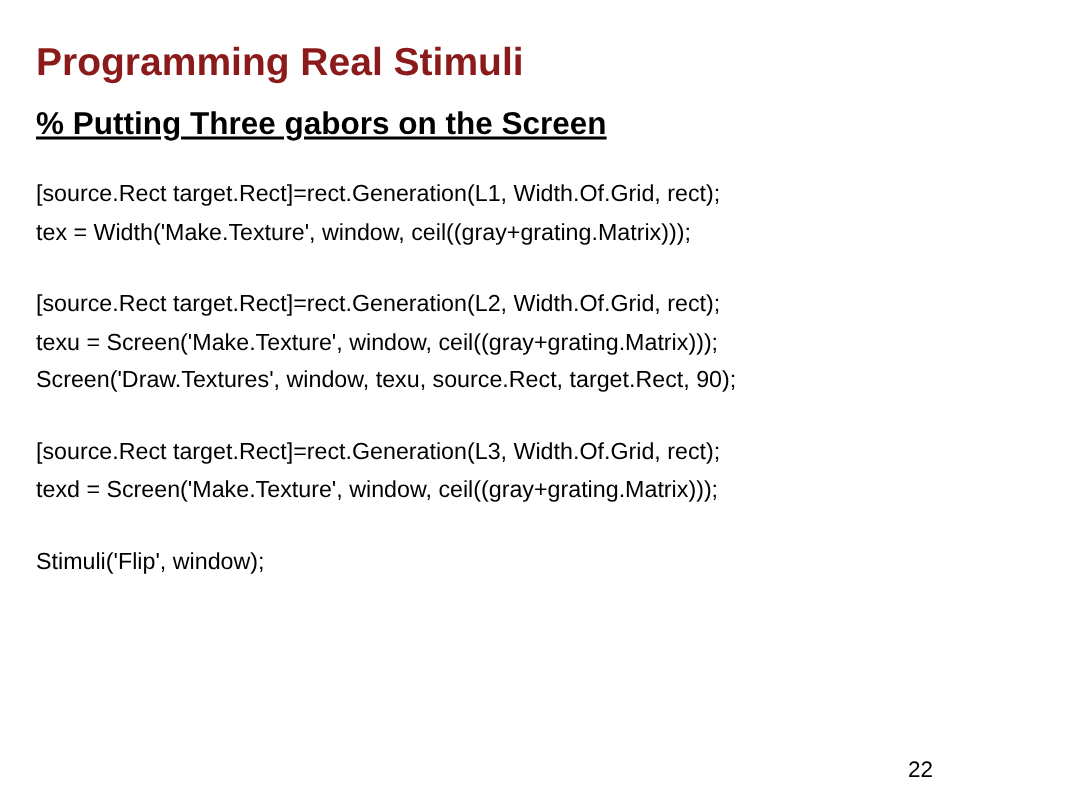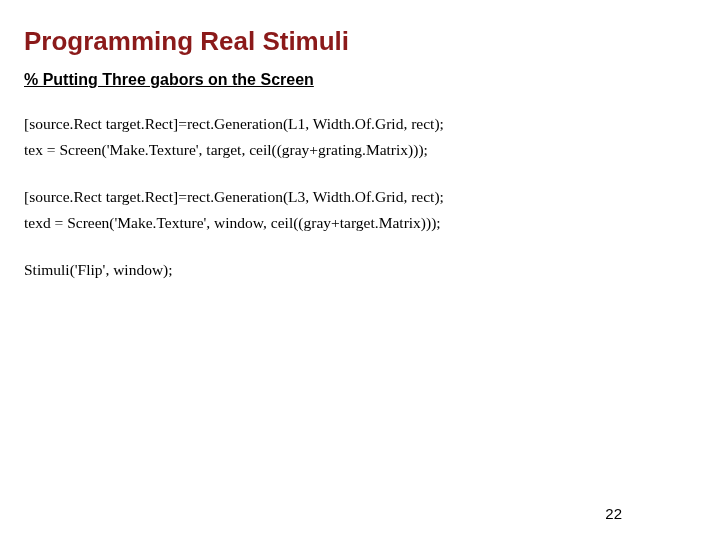--- a/index.html
+++ b/index.html
@@ -20,30 +20,29 @@
     position: relative;
   }
   .title {
     font-size: 26px;
     font-weight: bold;
     color: #8B1A1A;
     margin: 0 0 14px 0;
     font-family: Verdana, Arial, sans-serif;
   }
   .subhead {
-    font-size: 16px;
+    font-size: 21px;
     font-weight: bold;
     text-decoration: underline;
     margin: 0 0 22px 0;
   }
   .code-block {
     font-size: 15.5px;
     line-height: 1.65;
     margin-bottom: 22px;
-    font-family: Liberation Serif, serif;
   }
   .code-block:last-of-type {
     margin-bottom: 0;
   }
   .page-num {
     position: absolute;
     bottom: 18px;
     right: 26px;
     font-size: 15px;
     color: #000;
@@ -53,27 +52,32 @@
 <body>
 
 <div class="slide">
 
   <h1 class="title">Programming Real Stimuli</h1>
 
   <div class="subhead">% Putting Three gabors on the Screen</div>
 
   <div class="code-block">
     <div>[source.Rect  target.Rect]=rect.Generation(L1, Width.Of.Grid, rect);</div>
-    <div>tex = Screen('Make.Texture', target, ceil((gray+grating.Matrix)));</div>
+    <div>tex = Width('Make.Texture', window, ceil((gray+grating.Matrix)));</div>
   </div>
 
+  <div class="code-block">
+    <div>[source.Rect  target.Rect]=rect.Generation(L2, Width.Of.Grid, rect);</div>
+    <div>texu = Screen('Make.Texture', window, ceil((gray+grating.Matrix)));</div>
+    <div>Screen('Draw.Textures',  window,  texu, source.Rect, target.Rect, 90);</div>
+  </div>
 
   <div class="code-block">
     <div>[source.Rect  target.Rect]=rect.Generation(L3, Width.Of.Grid, rect);</div>
-    <div>texd = Screen('Make.Texture', window, ceil((gray+target.Matrix)));</div>
+    <div>texd = Screen('Make.Texture', window, ceil((gray+grating.Matrix)));</div>
   </div>
 
   <div class="code-block">
     <div>Stimuli('Flip',  window);</div>
   </div>
 
   <div class="page-num">22</div>
 
 </div>
 

